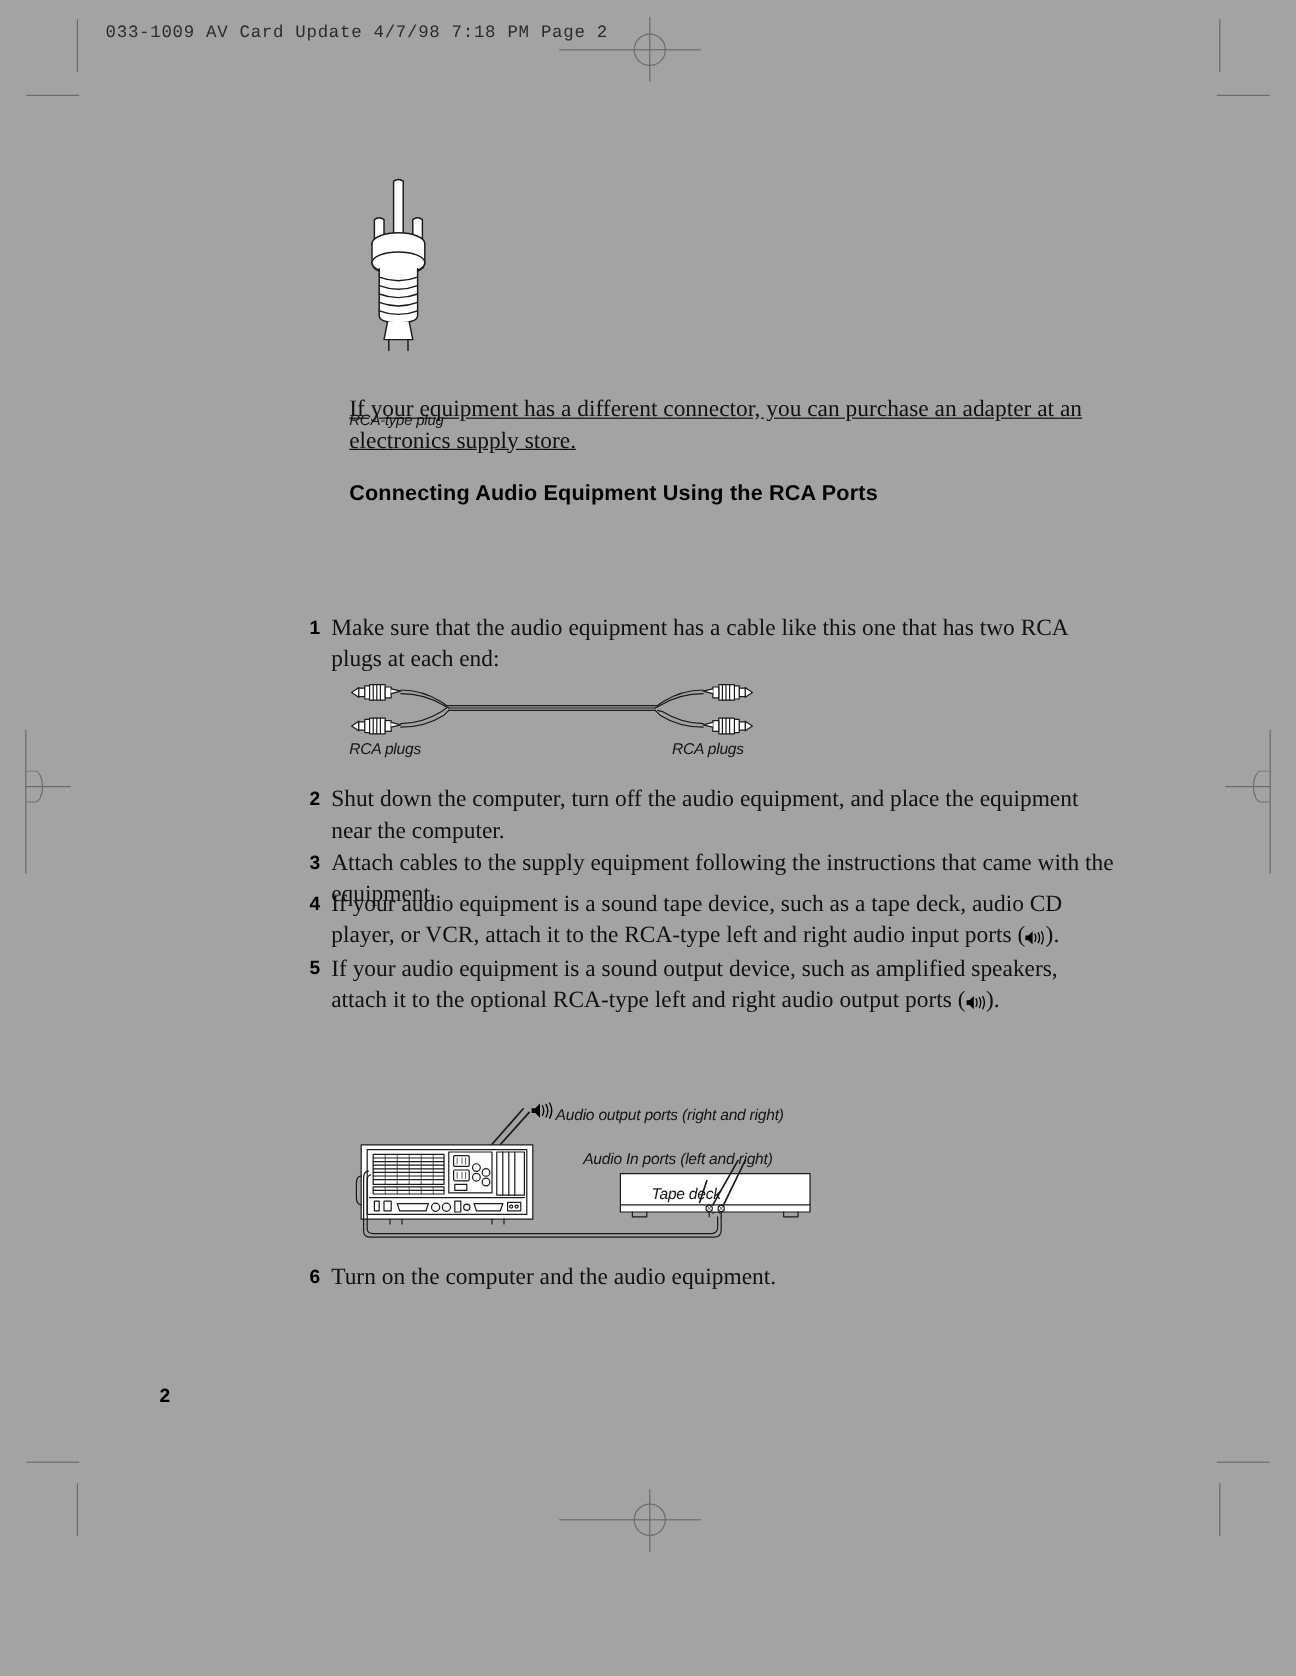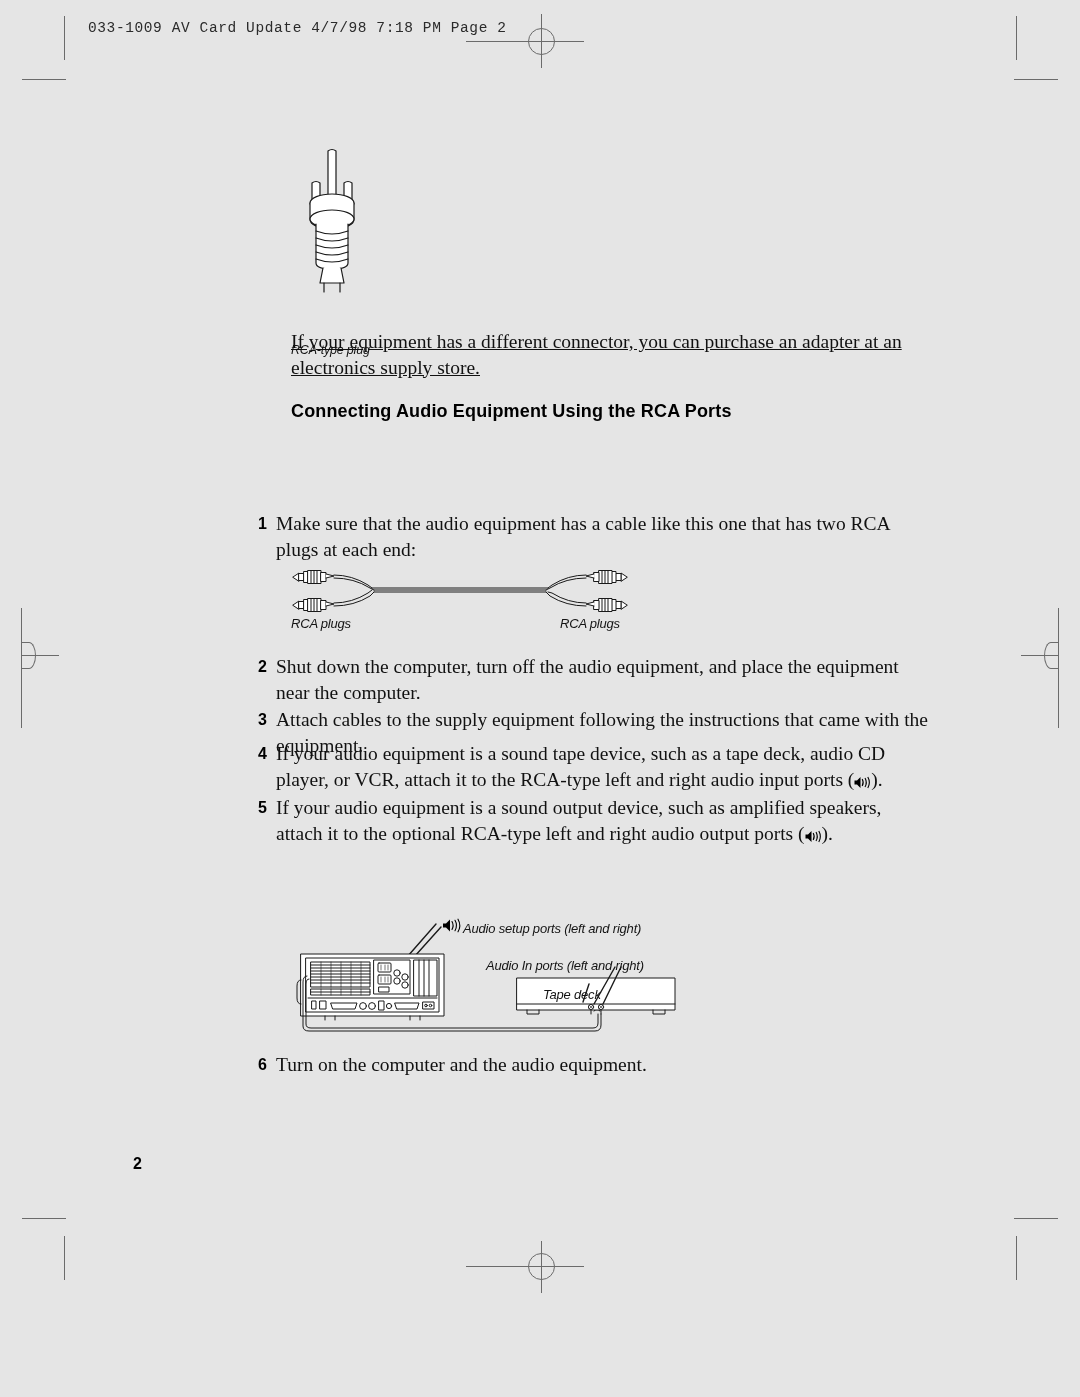--- a/index.html
+++ b/index.html
@@ -4,21 +4,21 @@
 <style>
   html, body {
     margin: 0;
     padding: 0;
     background: #ffffff;
   }
   .page {
     position: relative;
     width: 1080px;
     height: 1397px;
-    background: #e5e5e5;
+    background: #a3a3a3;
     overflow: hidden;
     font-family: "Liberation Serif", serif;
   }
 
   
   .mark {
     position: absolute;
     background: #6b6b6b;
   }
   .mark.v { width: 1px; }
@@ -398,21 +398,21 @@
         <path d="M304.5 87.5 L307.5 90.5 M307.5 87.5 L304.5 90.5" stroke-width="0.6"></path>
       </g>
 
       <path d="M320 49 L299 86" stroke-width="1.4"></path>
       <path d="M326 49 L308 86" stroke-width="1.4"></path>
 
       <path d="M288 84 L294 66" stroke-width="1.4"></path>
     </svg>
   </div>
 
-  <div class="cap" style="left:463px; top:921px;">Audio setup ports (left and right)</div>
+  <div class="cap" style="left:463px; top:921px;">Audio output ports (right and right)</div>
   <div class="cap" style="left:486px; top:958px;">Audio In ports (left and right)</div>
   <div class="cap" style="left:543px; top:987px;">Tape deck</div>
 
   <div class="step" style="top:1052px;">
     <span class="num">6</span>
     <span class="txt">Turn on the computer and the audio equipment.</span>
   </div>
 
   <div class="folio">2</div>
 

